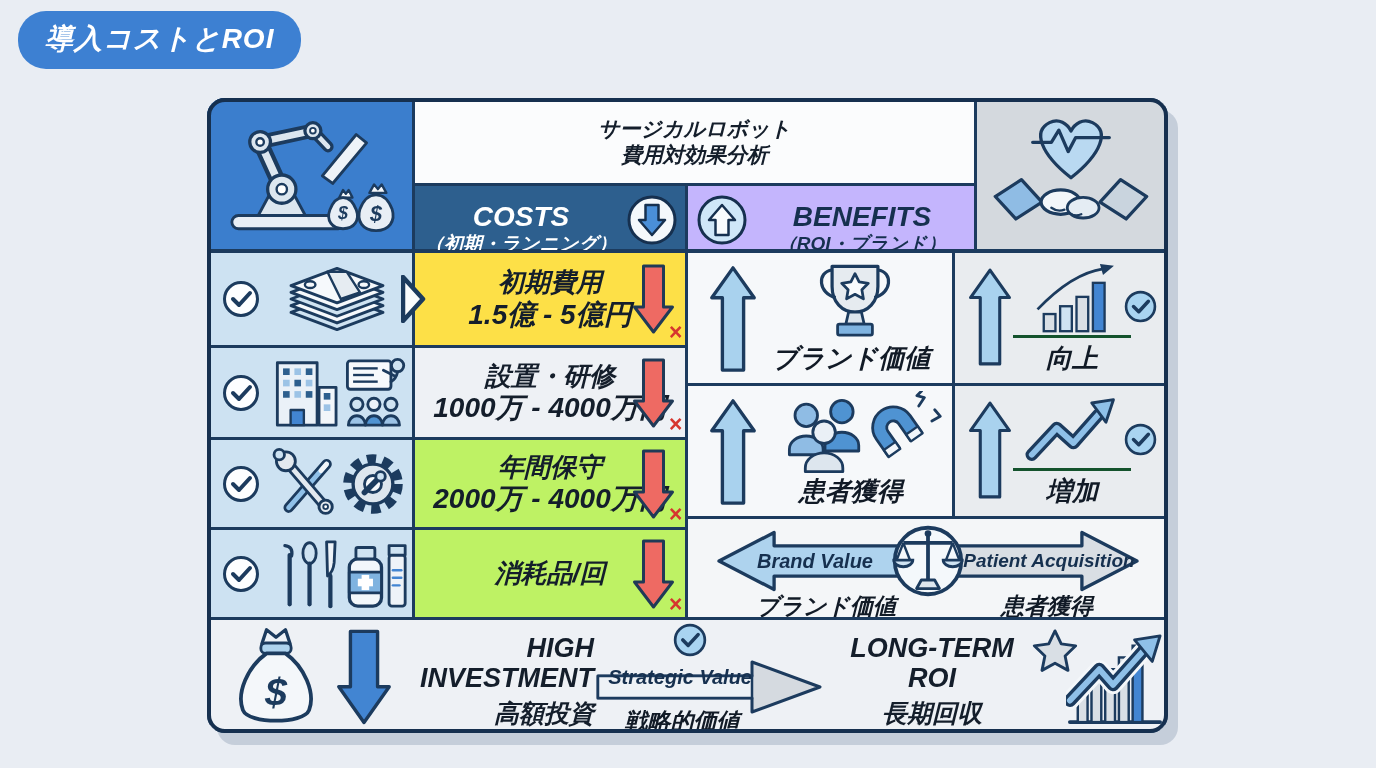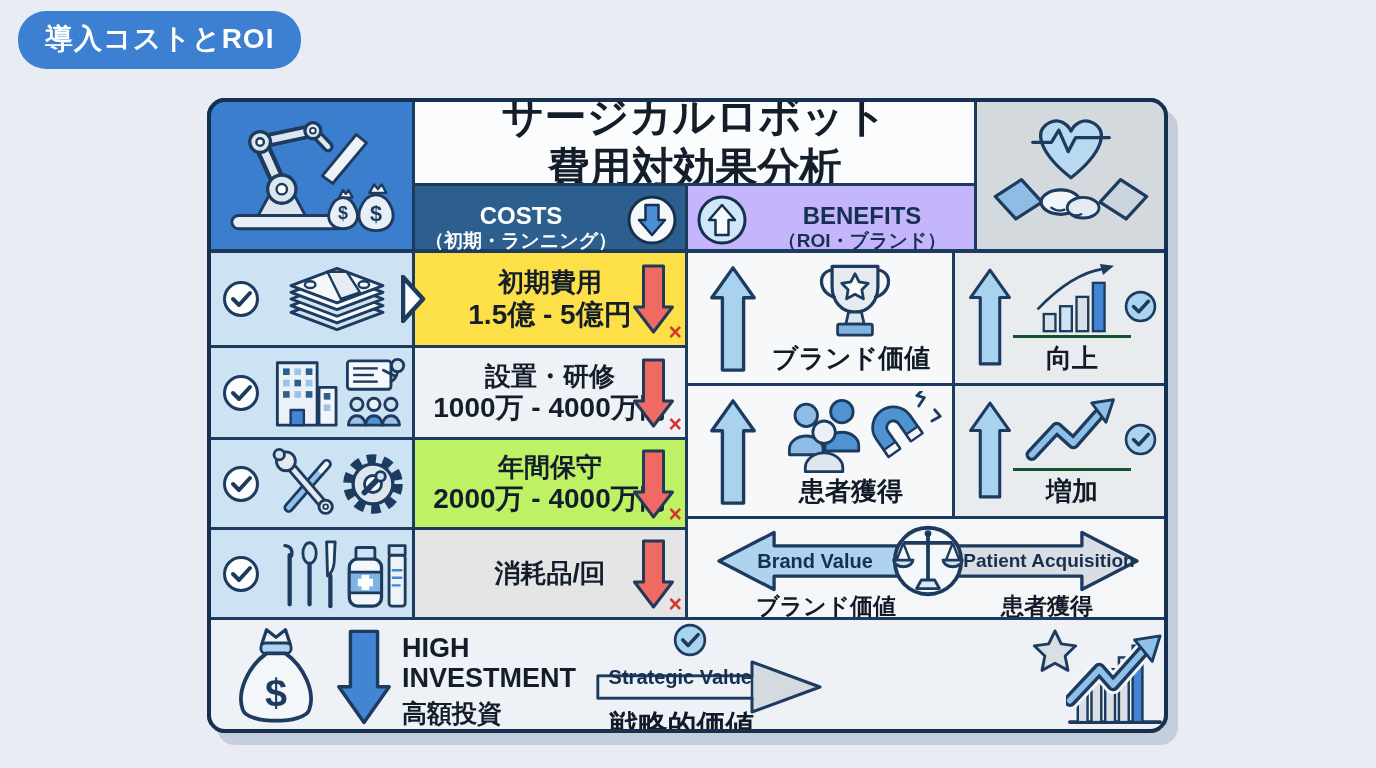--- a/index.html
+++ b/index.html
@@ -1,44 +1,44 @@
 <!DOCTYPE html>
 <html><head>
 <meta charset="utf-8">
 <style>
   html,body{margin:0;padding:0;}
   body{width:1376px;height:768px;background:#e9edf3;font-family:"Liberation Sans","DejaVu Sans",sans-serif;overflow:hidden;}
-  .page{position:relative;width:1136px;height:768px;}
+  .page{position:relative;width:1136px;height:768px;font-style:italic;}
   .badge{position:absolute;left:18px;top:11px;background:#3d80d2;color:#fff;font-size:28px;font-weight:bold;
          padding:9px 27px 11px;border-radius:28px;letter-spacing:1px;}
   .board{position:absolute;left:207px;top:98px;width:961px;height:635px;background:#1c3b5e;border-radius:18px;
          overflow:hidden;box-shadow:10px 12px 0 rgba(168,180,197,.55);}
   .frame{position:absolute;inset:0;border:4px solid #16304f;border-radius:18px;pointer-events:none;z-index:50;}
   .cell{position:absolute;border:3px solid #1c3b5e;box-sizing:border-box;}
   
   .robot-cell{left:0;top:0;width:208px;height:154px;background:#3b7ecd;display:flex;align-items:center;justify-content:center;}
   .title-cell{left:205px;top:0;width:565px;height:88px;background:#fbfcfd;display:flex;flex-direction:column;
               align-items:center;justify-content:center;line-height:1.22;}
-  .title-cell span{font-size:42px;font-weight:800;color:#141e2b;}
+  .title-cell span{font-size:21px;font-weight:800;color:#141e2b;}
   .topicon-cell{left:767px;top:0;width:194px;height:154px;background:#d4d9de;display:flex;align-items:center;justify-content:center;}
   .costs-hdr{left:205px;top:85px;width:276px;height:69px;background:#2d5f8e;}
   .benefits-hdr{left:478px;top:85px;width:292px;height:69px;background:#c4b5fd;}
   .hdr-text{position:absolute;top:3px;bottom:0;display:flex;flex-direction:column;align-items:center;justify-content:center;line-height:1.12;}
   .costs-hdr .hdr-text{left:0;right:58px;color:#fff;}
   .benefits-hdr .hdr-text{left:62px;right:0;color:#16304f;}
-  .hdr-main{font-size:24px;font-weight:800;margin-top:17px;}
+  .hdr-main{font-size:28px;font-weight:800;margin-top:17px;}
   .hdr-sub{font-size:19px;font-weight:bold;}
   .hdr-circ{position:absolute;top:8px;width:52px;height:52px;}
   .costs-hdr .hdr-circ{right:7px;}
   .benefits-hdr .hdr-circ{left:8px;}
   
   .cost-icon{left:0;width:208px;background:#cde2f2;}
   .cost-text{left:205px;width:276px;display:flex;flex-direction:column;align-items:center;justify-content:center;line-height:1.18;}
   .cr0{top:152px;height:98px;} .cr1{top:247px;height:95px;} .cr2{top:339px;height:93px;} .cr3{top:429px;height:93px;}
-  .bg-a{background:#fde047;} .bg-b{background:#eef1f5;} .bg-c{background:#bef264;} .bg-d{background:#e5e5e5;}
+  .bg-a{background:#fde047;} .bg-b{background:#eef1f5;} .bg-c{background:#bef264;} .bg-d{background:#bef264;}
   .ct-label{font-size:26px;font-weight:800;color:#141e2b;}
   .ct-range{font-size:28px;font-weight:800;color:#141e2b;}
   .check-out{position:absolute;left:11px;top:50%;margin-top:-20px;width:40px;height:40px;}
   .cost-ic{position:absolute;left:56px;right:4px;top:0;bottom:0;display:flex;align-items:center;justify-content:center;}
   .red-arrow{position:absolute;right:8px;top:50%;margin-top:-36px;width:47px;height:72px;}
   .xmark{position:absolute;right:3px;bottom:1px;color:#d6362f;font-size:23px;font-weight:800;line-height:1;}
   .chev{position:absolute;left:194px;width:26px;height:48px;z-index:6;}
   
   .ben-left{left:478px;width:270px;background:#f6f8fa;}
   .ben-right{left:745px;width:216px;background:#e9ecef;}
@@ -57,28 +57,28 @@
   .bal-en{position:absolute;top:31px;font-size:20px;font-weight:800;color:#16304f;text-align:center;}
   .bal-en-l{left:52px;width:150px;}
   .bal-en-r{left:268px;width:186px;font-size:19px;}
   .bal-jp{position:absolute;top:72px;font-size:23px;font-weight:800;color:#111a26;text-align:center;}
   .bal-jp-l{left:58px;width:160px;}
   .bal-jp-r{left:284px;width:150px;}
   
   .bottom-band{left:0;top:519px;width:961px;height:116px;background:#eef1f5;}
   .bag-ic{position:absolute;left:18px;top:5px;width:96px;height:104px;}
   .bluedown-ic{position:absolute;left:122px;top:7px;width:64px;height:100px;}
-  .high-blk{position:absolute;left:192px;top:13px;width:192px;text-align:left;line-height:1.12;}
+  .high-blk{position:absolute;left:192px;top:13px;width:192px;text-align:right;line-height:1.12;}
   .en-big{font-size:27px;font-weight:800;color:#141e2b;}
   .jp-big{font-size:25px;font-weight:800;color:#141e2b;margin-top:6px;}
   .strat{position:absolute;left:386px;top:0;width:230px;height:116px;}
   .strat-check{position:absolute;left:76px;top:2px;width:36px;height:36px;}
   .strat-arrow{position:absolute;left:0;top:38px;width:228px;height:58px;}
   .strat-en{position:absolute;left:4px;top:46px;width:152px;text-align:right;font-size:20px;font-weight:800;color:#16304f;}
-  .strat-jp{position:absolute;left:6px;top:86px;width:160px;text-align:center;font-size:29px;font-weight:800;color:#111a26;}
+  .strat-jp{position:absolute;left:6px;top:86px;width:160px;text-align:center;font-size:23px;font-weight:800;color:#111a26;}
   .roi-blk{position:absolute;left:630px;top:13px;width:184px;text-align:center;line-height:1.12;}
   .star-ic{position:absolute;left:818px;top:8px;width:54px;height:52px;}
   .growth-ic{position:absolute;left:856px;top:12px;width:98px;height:96px;}
   svg{display:block;}
 </style>
 </head>
 <body>
 
 <div class="page">
 
@@ -409,20 +409,24 @@
           <circle cx="20" cy="20" r="16.5" fill="#a9d4f1" stroke="#1c3b5e" stroke-width="3"></circle>
           <path d="M12 20 l6 6 l11 -12" fill="none" stroke="#1c3b5e" stroke-width="4" stroke-linecap="round" stroke-linejoin="round"></path>
         </svg>
         <svg class="strat-arrow" viewBox="0 0 228 58">
           <path d="M2 18 H156 V4 L224 29 L156 54 V40 H2 Z" fill="#d5dae0" stroke="#1c3b5e" stroke-width="3" stroke-linejoin="round"></path>
           <rect x="2" y="18" width="154" height="22" fill="#eef2f6" stroke="#1c3b5e" stroke-width="2.5"></rect>
         </svg>
         <div class="strat-en">Strategic Value</div>
         <div class="strat-jp">戦略的価値</div>
       </div>
+      <div class="roi-blk">
+        <div class="en-big">LONG-TERM ROI</div>
+        <div class="jp-big">長期回収</div>
+      </div>
       <svg class="star-ic" viewBox="0 0 56 54">
         <path d="M28 3 l6.5 13.5 l15 2 l-11 10.5 l3 15 l-13.5 -7.5 l-13.5 7.5 l3 -15 l-11 -10.5 l15 -2 Z" fill="#d9dfe5" stroke="#1c3b5e" stroke-width="3" stroke-linejoin="round"></path>
       </svg>
       <svg class="growth-ic" viewBox="0 0 100 98">
         <line x1="4" y1="92" x2="96" y2="92" stroke="#1c3b5e" stroke-width="4" stroke-linecap="round"></line>
         <rect x="12" y="62" width="10" height="30" fill="#d9dfe5" stroke="#1c3b5e" stroke-width="2.5"></rect>
         <rect x="26" y="50" width="10" height="42" fill="#d9dfe5" stroke="#1c3b5e" stroke-width="2.5"></rect>
         <rect x="40" y="38" width="10" height="54" fill="#d9dfe5" stroke="#1c3b5e" stroke-width="2.5"></rect>
         <rect x="54" y="26" width="10" height="66" fill="#d9dfe5" stroke="#1c3b5e" stroke-width="2.5"></rect>
         <rect x="68" y="14" width="10" height="78" fill="#4285d2" stroke="#1c3b5e" stroke-width="2.5"></rect>

